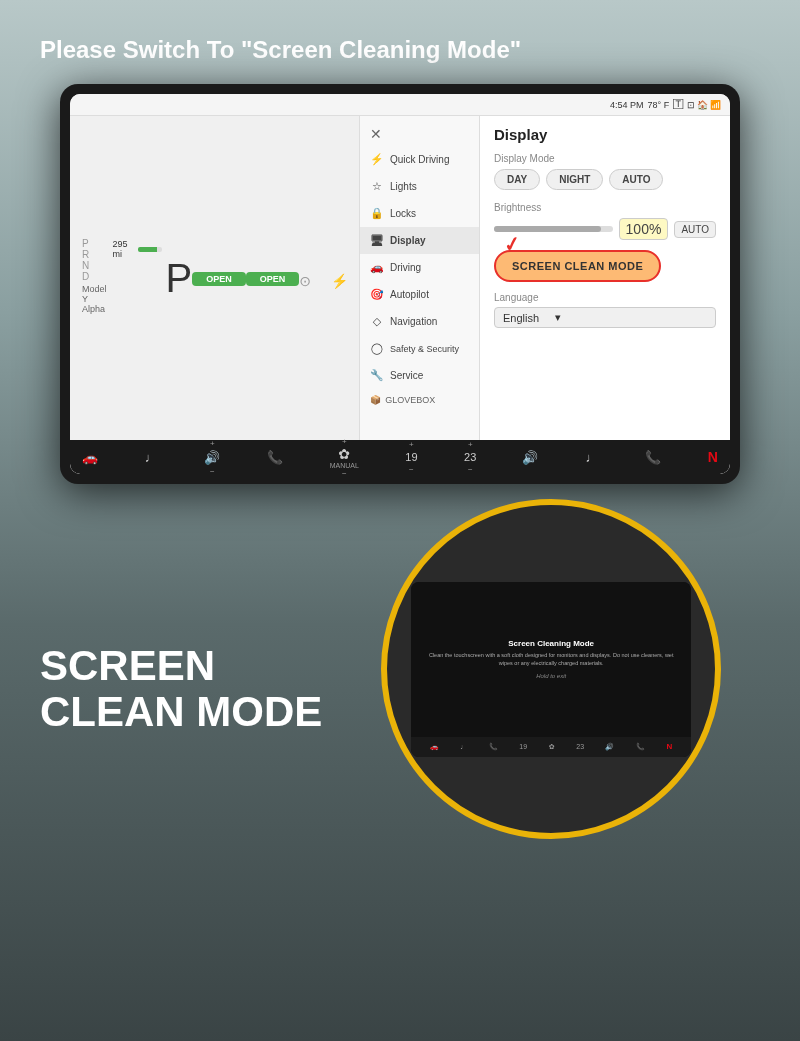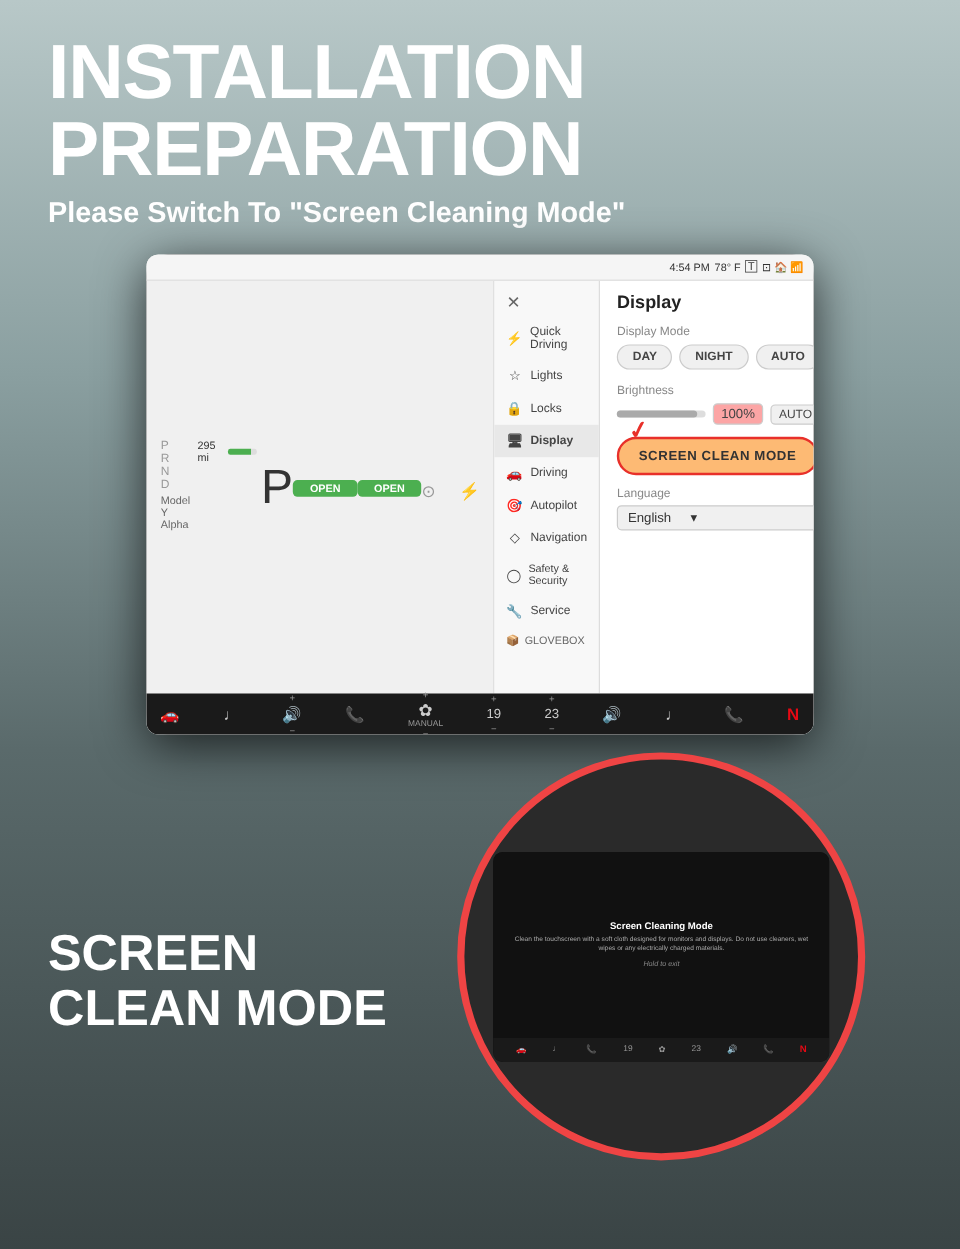--- a/index.html
+++ b/index.html
@@ -35,24 +35,25 @@
     
     .screen-area {
       position: relative;
       width: 100%;
       display: flex;
       justify-content: center;
       margin-top: 10px;
     }
 
     .tesla-bezel {
-      width: 556px;
+      width: 680px;
       height: 400px;
       background: #1a1a1a;
       border-radius: 18px;
+      padding: 10px;
       box-shadow: 0 8px 40px rgba(0,0,0,0.7);
       position: relative;
     }
 
     .tesla-screen {
       width: 100%;
       height: 100%;
       background: #f0f0f0;
       border-radius: 10px;
       overflow: hidden;
@@ -226,23 +227,23 @@
       border-radius: 3px;
       position: relative;
     }
     .brightness-fill {
       width: 90%;
       height: 100%;
       background: #aaa;
       border-radius: 3px;
     }
     .brightness-pct {
-      font-size: 11px;
+      font-size: 14px;
       color: #444;
-      background: #fca5a5;
+      background: #fef9c3;
       padding: 2px 6px;
       border-radius: 4px;
       border: 1px solid #ccc;
     }
     .auto-btn {
       font-size: 10px;
       color: #444;
       background: #f0f0f0;
       padding: 2px 6px;
       border-radius: 4px;
@@ -360,21 +361,21 @@
     
     .circle-container {
       position: relative;
       flex: 1;
       display: flex;
       justify-content: center;
     }
     .red-circle {
       width: 340px;
       height: 340px;
-      border: 6px solid #ef4444;
+      border: 6px solid #eab308;
       border-radius: 50%;
       position: relative;
       overflow: hidden;
       background: #2a2a2a;
       display: flex;
       align-items: center;
       justify-content: center;
     }
 
     
@@ -441,24 +442,20 @@
     
     .car-top-view {
       width: 100%;
       height: 100%;
     }
   </style>
 </head>
 <body>
 
 <div class="header-section">
-  <div class="main-title">
-    <span>INSTALLATION</span><br>
-    <span>PREPARATION</span>
-  </div>
   <div class="subtitle">Please Switch To "Screen Cleaning Mode"</div>
 </div>
 
 <div class="screen-area">
   <div class="tesla-bezel">
     <div class="tesla-screen">
 
       <div class="status-bar">
         <span>4:54 PM</span>
         <span>78° F</span>

